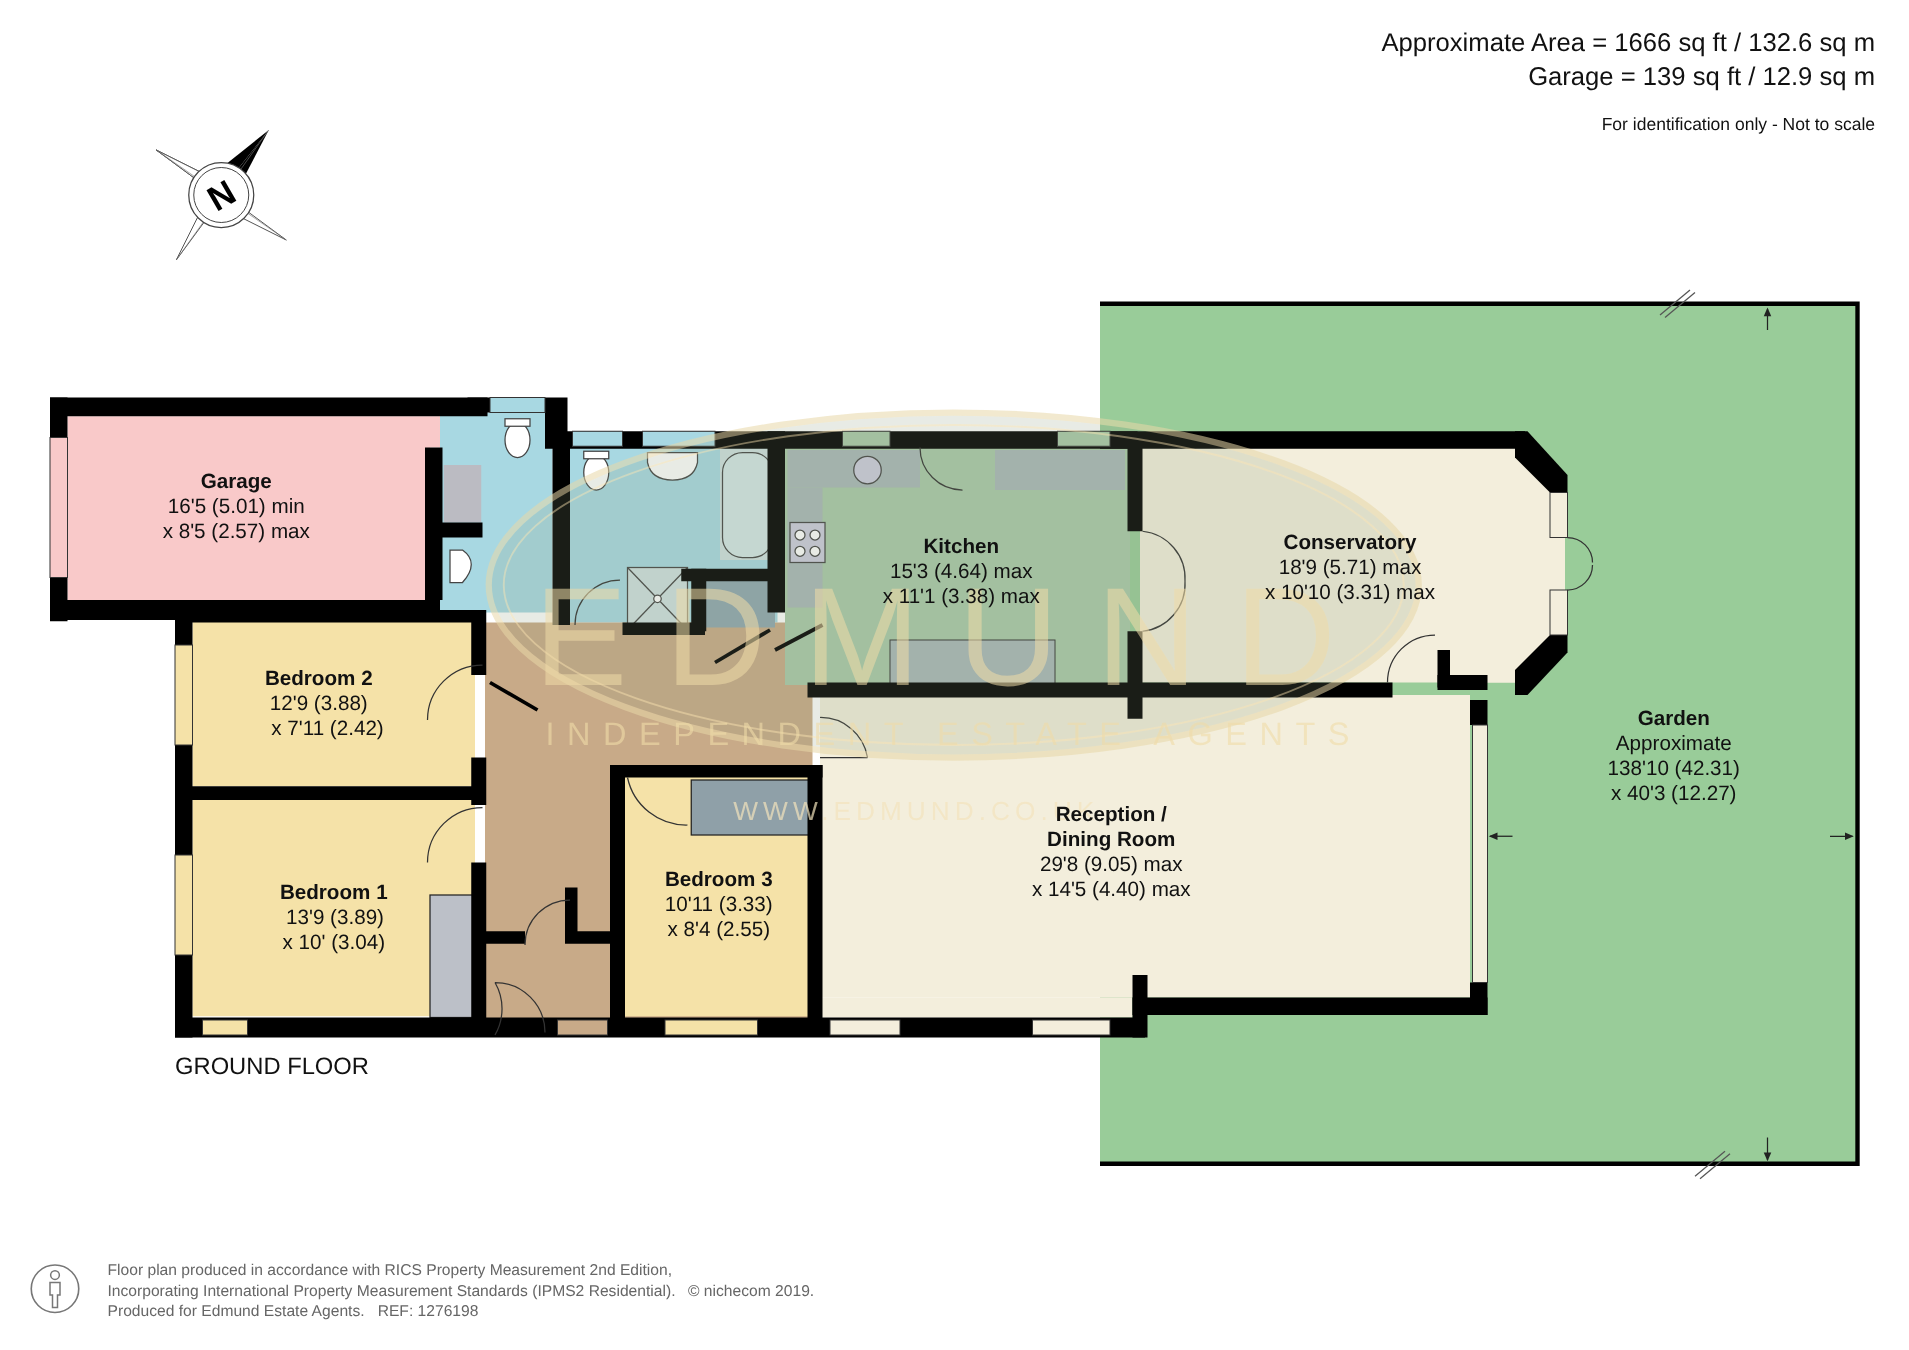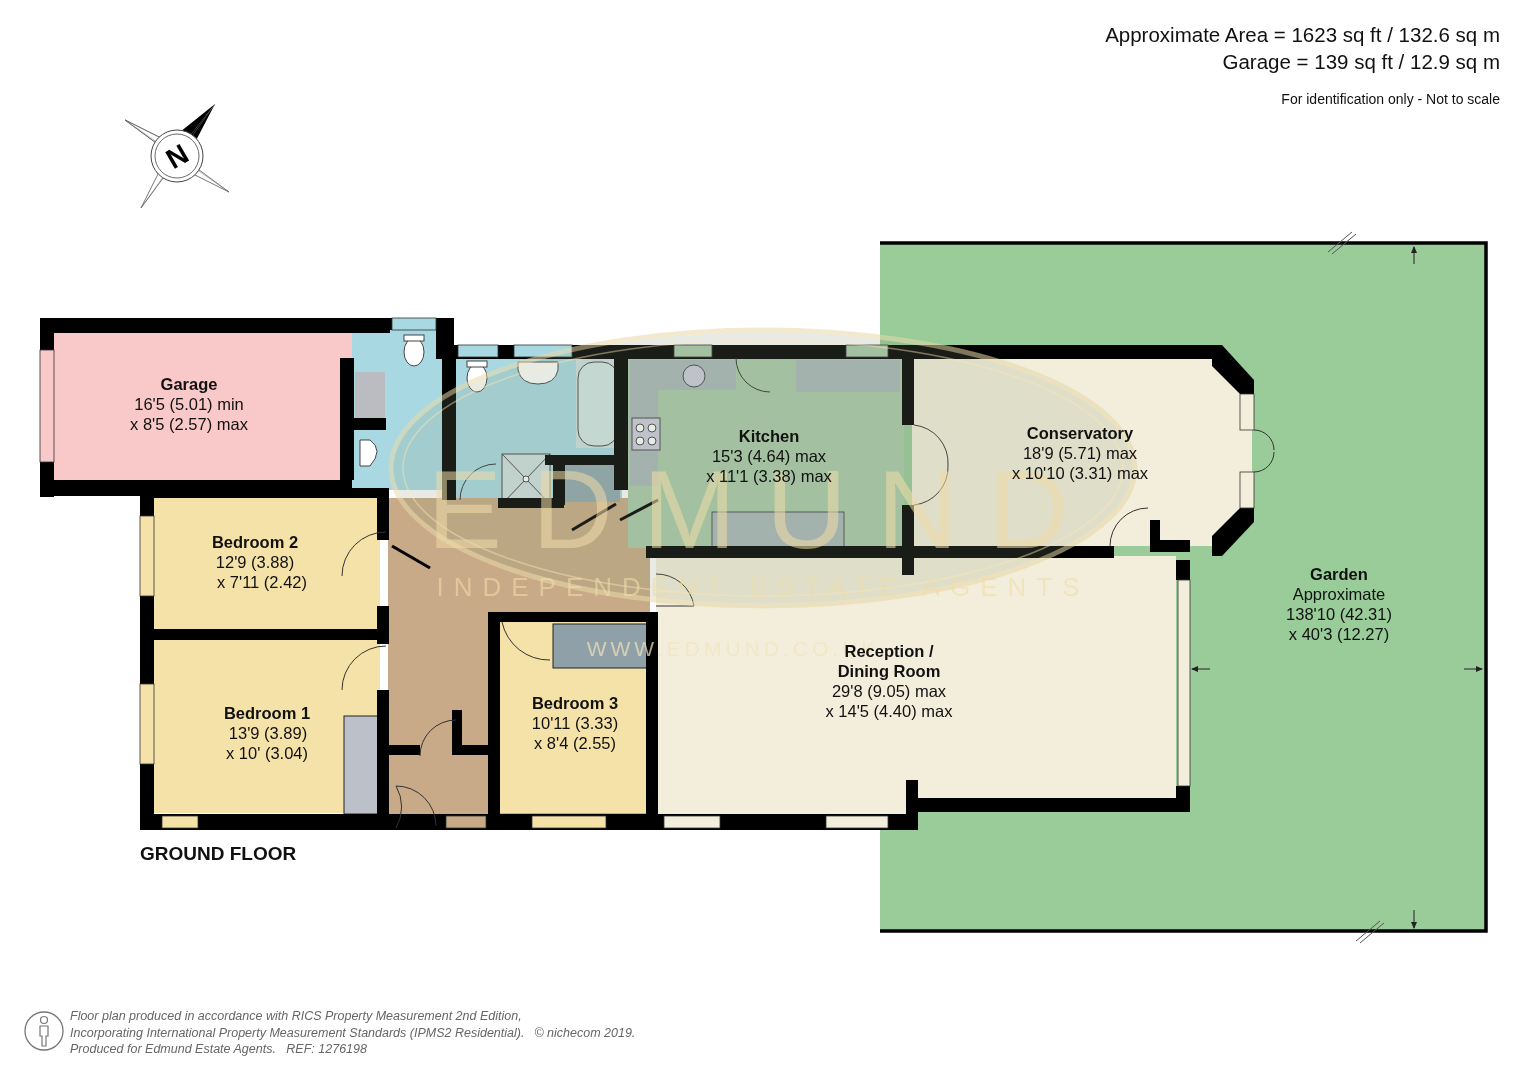--- a/index.html
+++ b/index.html
@@ -1,23 +1,23 @@
 <!DOCTYPE html>
 <html><head>
 <meta charset="utf-8">
 <style>
   html, body { margin:0; padding:0; background:#ffffff; }
   body { width:1527px; height:1080px; position:relative; overflow:hidden; font-family:"Liberation Sans", sans-serif; color:#111; }
   .header { position:absolute; right:27px; top:22px; text-align:right; }
   .title { font-size:36px; font-weight:bold; letter-spacing:0.2px; line-height:42px; }
   .area-line { font-size:20.5px; line-height:26.5px; }
   .disclaimer { font-size:14px; line-height:20px; margin-top:14px; }
-  .floor-label { position:absolute; left:140px; top:843px; font-size:19px; font-weight:bold; }
+  .floor-label { position:absolute; left:140px; top:843px; font-size:19px; font-weight:normal; }
   .footer { position:absolute; left:24px; top:1008px; display:flex; align-items:flex-start; }
-  .footer-text { font-size:12.5px; color:#666; line-height:16.5px; margin-left:6px;font-style:italic; }
+  .footer-text { font-size:12.5px; color:#666; line-height:16.5px; margin-left:22px; }
   .footer-text .copy { margin-left:10px; }
   svg.plan { position:absolute; left:0; top:0; }
   .rname { font-weight:bold; font-size:16.5px; }
   .rdim { font-size:16.5px; }
 </style>
 </head>
 <body>
 
 <svg class="plan" width="1527" height="1080" viewBox="0 0 1527 1080" xmlns="http://www.w3.org/2000/svg">
 
@@ -226,21 +226,21 @@
     <polygon points="38,-52 -2,-20 8,-14" fill="#000"></polygon>
     <line x1="-52" y1="-36" x2="52" y2="36" stroke="#777" stroke-width="0.5"></line>
     <line x1="-36" y1="52" x2="38" y2="-52" stroke="#777" stroke-width="0.5"></line>
     <circle r="26" fill="#fff" stroke="#444" stroke-width="1"></circle>
     <circle r="22" fill="#fff" stroke="#444" stroke-width="0.8"></circle>
     <text x="0" y="10" text-anchor="middle" font-family="Liberation Sans, sans-serif" font-weight="bold" font-size="28" transform="rotate(-30)" fill="#000">N</text>
   </g>
 </svg>
 
 <div class="header">
-  <div class="area-line">Approximate Area = 1623 sq ft / 132.6 sq m</div>
+  <div class="area-line">Approximate Area = 1666 sq ft / 132.6 sq m</div>
   <div class="area-line">Garage = 139 sq ft / 12.9 sq m</div>
   <div class="disclaimer">For identification only - Not to scale</div>
 </div>
 
 <div class="floor-label">GROUND FLOOR</div>
 
 <div class="footer">
   <svg width="40" height="46" viewBox="0 0 40 46">
     <circle cx="20" cy="23" r="19" fill="none" stroke="#777" stroke-width="1.3"></circle>
     <circle cx="20" cy="12" r="3.5" fill="none" stroke="#777" stroke-width="1.2"></circle>

